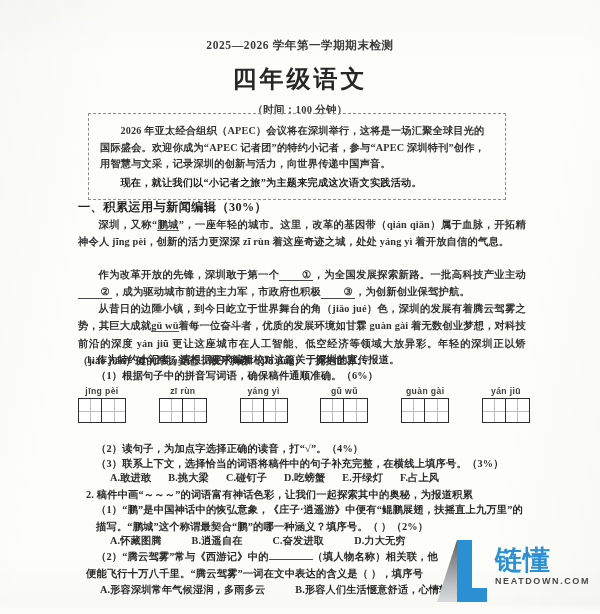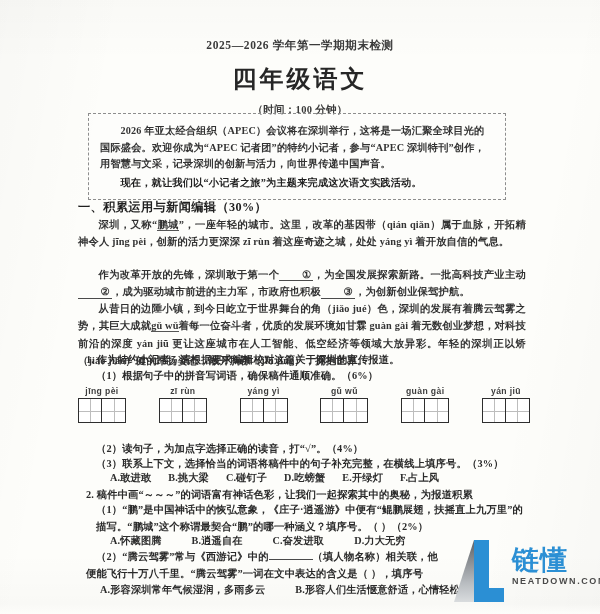--- a/index.html
+++ b/index.html
@@ -213,21 +213,21 @@
     height: 1px;
   }
   .tzg .cell::after {
     top: 0; bottom: 0; left: 50%;
     width: 1px;
   }
 
   
   .watermark {
     position: absolute;
-    right: 2px;
+    right: 19px;
     bottom: 4px;
     width: 160px;
     height: 74px;
     z-index: 8;
     pointer-events: none;
   }
   .wm-mark {
     position: absolute;
     left: 10px;
     top: 4px;

